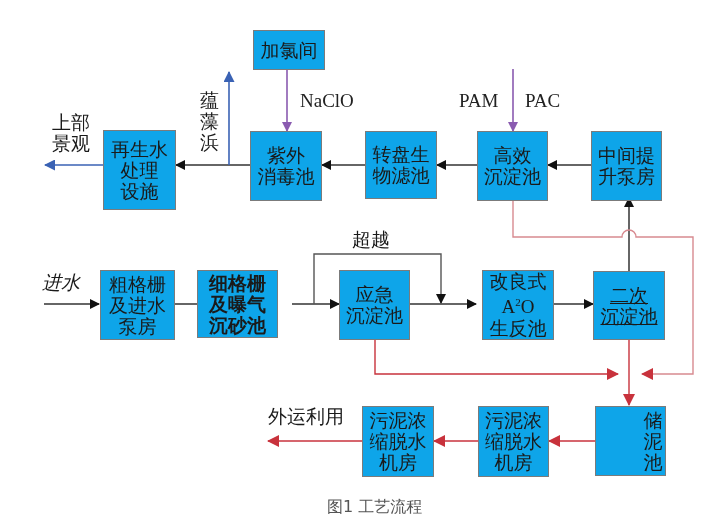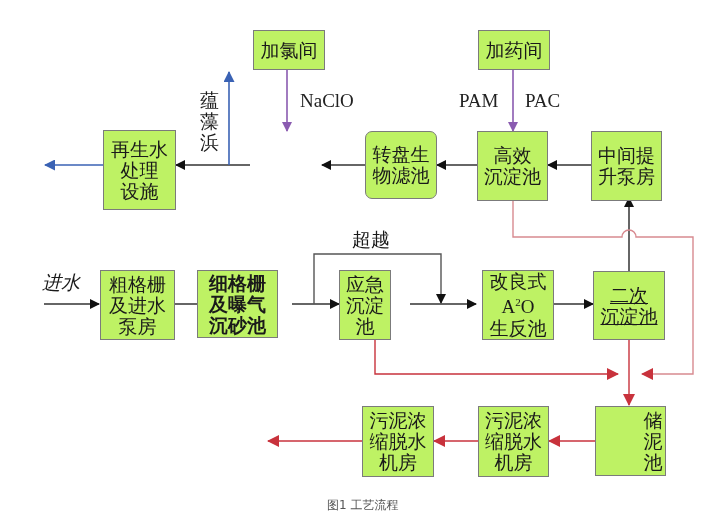--- a/index.html
+++ b/index.html
@@ -1,25 +1,25 @@
 <!DOCTYPE html>
 <html><head>
 <meta charset="utf-8">
 <style>
   html, body { margin:0; padding:0; background:#ffffff; }
   body { width:710px; height:526px; position:relative; overflow:hidden;
          font-family:"DejaVu Serif", "Liberation Serif", serif; color:#111; }
   #stage { position:absolute; left:0; top:0; width:710px; height:526px; }
-  .box { position:absolute; border:1.5px solid #7b7b7b; background:#bef264;
+  .box { position:absolute; border:1.5px solid #7b7b7b; background:#0ea5e9;
          box-sizing:border-box; display:flex; align-items:center; justify-content:center;
          text-align:center; font-size:19px; line-height:21px; color:#1a1a1a; }
   .box span { display:block; white-space:pre-line; }
   .lbl { position:absolute; font-size:19px; line-height:21px; color:#1a1a1a; white-space:pre-line; }
   .chem { position:absolute; font-family:"Liberation Serif", serif; font-size:19px; color:#222; }
-  .caption { position:absolute; font-family:"DejaVu Sans", sans-serif; font-size:12px; color:#555; }
+  .caption { position:absolute; font-family:"DejaVu Sans", sans-serif; font-size:16px; color:#555; }
   svg { position:absolute; left:0; top:0; }
   sup { font-size:11px; }
 </style>
 </head>
 <body>
 
 <div id="stage">
 
   <svg width="710" height="526">
     <defs>
@@ -59,30 +59,31 @@
     <polyline points="375,340 375,374 618,374" fill="none" stroke="#c8323c" stroke-width="1.4" marker-end="url(#ar)"></polyline>
     <line x1="629" y1="340" x2="629" y2="405" stroke="#c8323c" stroke-width="1.4" marker-end="url(#ar)"></line>
     <line x1="595" y1="441" x2="549" y2="441" stroke="#c8323c" stroke-width="1.6" marker-end="url(#ar)"></line>
     <line x1="478" y1="441" x2="434" y2="441" stroke="#c8323c" stroke-width="1.6" marker-end="url(#ar)"></line>
     <line x1="362" y1="441" x2="268" y2="441" stroke="#c8323c" stroke-width="1.6" marker-end="url(#ar)"></line>
   </svg>
 
   <div class="box" style="left:253px;top:30px;width:72px;height:40px;">
     <span>加氯间</span>
   </div>
-  <div class="box" style="left:478px;top:30px;width:72px;height:40px;">
-    <span>加药间</span>
-  </div>
 
   <div class="box" style="left:103px;top:130px;width:73px;height:80px;">
     <span>再生水
 处理
 设施</span>
   </div>
-  <div class="box" style="left:365px;top:131px;width:72px;height:68px;border-radius:7px;">
+  <div class="box" style="left:250px;top:131px;width:72px;height:70px;">
+    <span>紫外
+消毒池</span>
+  </div>
+  <div class="box" style="left:365px;top:131px;width:72px;height:68px;">
     <span>转盘生
 物滤池</span>
   </div>
   <div class="box" style="left:477px;top:131px;width:71px;height:70px;">
     <span>高效
 沉淀池</span>
   </div>
   <div class="box" style="left:591px;top:131px;width:71px;height:70px;">
     <span>中间提
 升泵房</span>
@@ -91,21 +92,21 @@
   <div class="box" style="left:100px;top:270px;width:75px;height:70px;font-family:Liberation Serif, serif;">
     <span>粗格栅
 及进水
 泵房</span>
   </div>
   <div class="box" style="left:197px;top:270px;width:81px;height:68px;font-weight:bold;">
     <span>细格栅
 及曝气
 沉砂池</span>
   </div>
-  <div class="box" style="left:339px;top:270px;width:52px;height:70px;">
+  <div class="box" style="left:339px;top:270px;width:71px;height:70px;">
     <span>应急
 沉淀池</span>
   </div>
   <div class="box" style="left:476px;top:270px;width:72px;height:70px;margin-left:6px;">
     <span style="white-space:normal;">
       <span>改良式</span>
       <span style="font-family:'Liberation Serif',serif;"><span style="display:inline">A</span><sup>2</sup><span style="display:inline">O</span></span>
       <span>生反池</span>
     </span>
   </div>
@@ -123,21 +124,24 @@
     <span>污泥浓
 缩脱水
 机房</span>
   </div>
   <div class="box" style="left:595px;top:406px;width:71px;height:70px;padding-left:45px;">
     <span>储泥池</span>
   </div>
 
   <div class="lbl" style="left:42px;top:272px;font-style:italic;">进水</div>
   <div class="lbl" style="left:352px;top:229px;">超越</div>
+  <div class="lbl" style="left:52px;top:112px;">上部
+景观</div>
   <div class="lbl" style="left:200px;top:90px;">蕴
 藻
 浜</div>
   <div class="chem" style="left:300px;top:90px;">NaClO</div>
   <div class="chem" style="left:459px;top:90px;">PAM</div>
   <div class="chem" style="left:525px;top:90px;">PAC</div>
+  <div class="lbl" style="left:268px;top:406px;">外运利用</div>
 
   <div class="caption" style="left:327px;top:497px;">图1 工艺流程</div>
 </div>
 
 </body></html>

